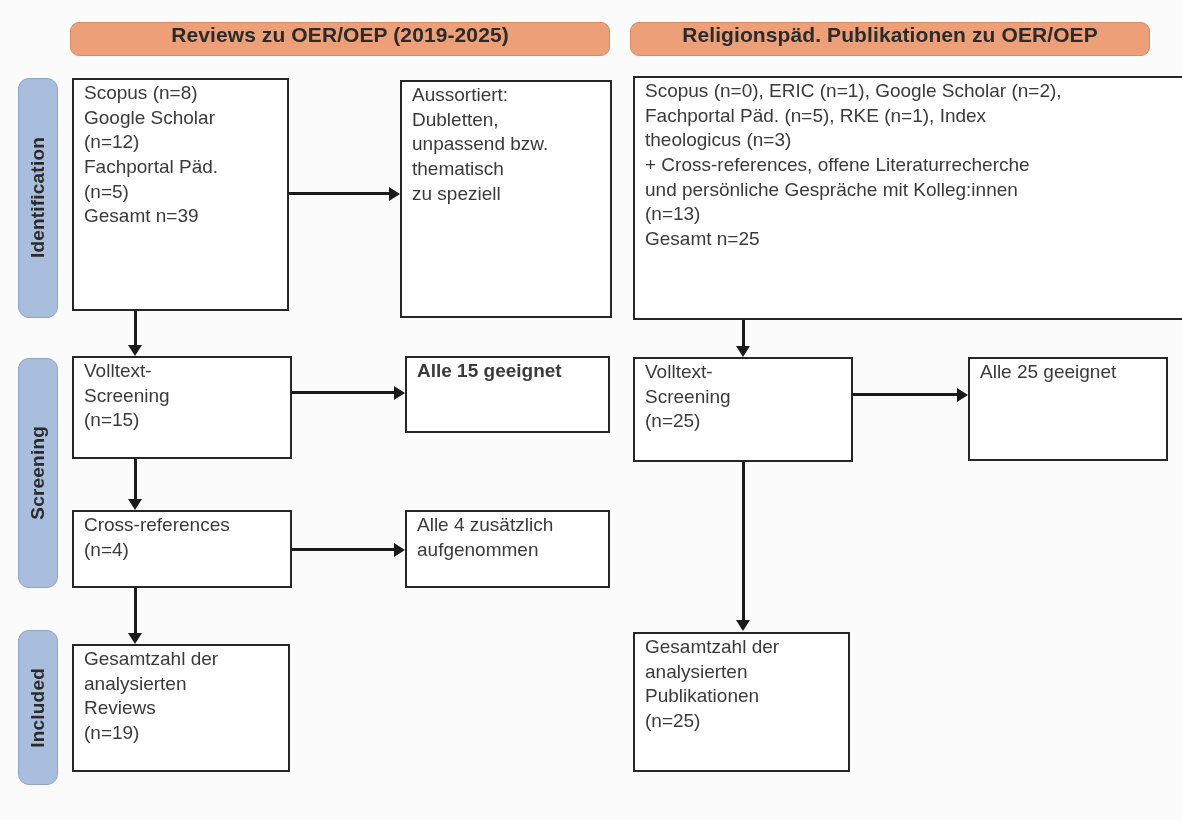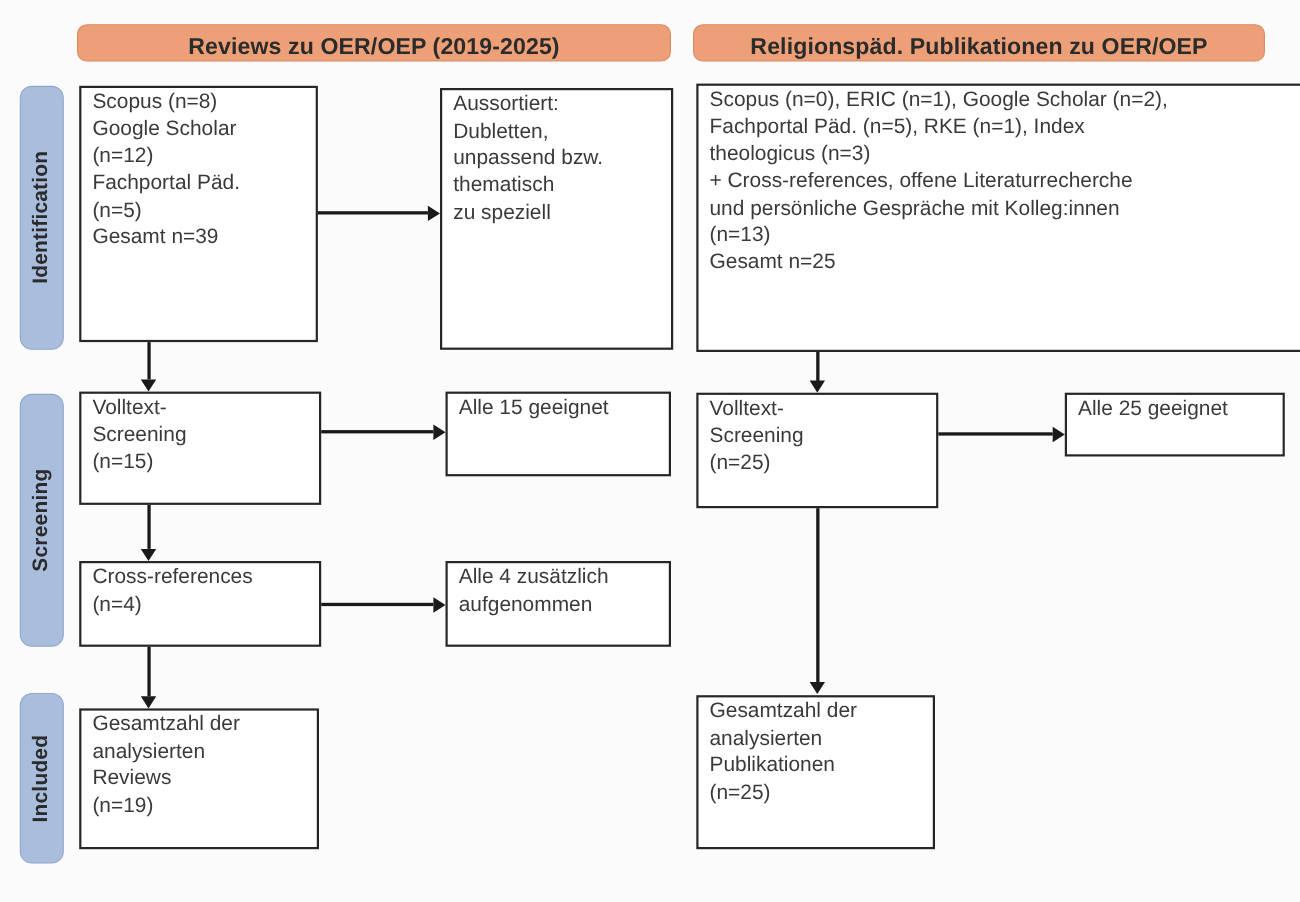--- a/index.html
+++ b/index.html
@@ -20,21 +20,21 @@
   .col-header{
     position:absolute;
     background:#eda077;
     border:1px solid #d98c62;
     border-radius:9px;
     color:#2b2b2b;
     font-weight:bold;
     font-size:21px;
     letter-spacing:.1px;
     display:flex;
-    align-items:flex-end;
+    align-items:flex-start;
     justify-content:center;
     box-sizing:border-box;
     white-space:nowrap;
   }
 
   
   .stage-pill{
     position:absolute;
     background:#a9bddd;
     border:1px solid #8ea6cc;
@@ -133,21 +133,21 @@
 
   <div class="vline" style="left:134px; top:311px; width:3px; height:34px;"></div>
   <div class="arrow-down" style="left:128px; top:345px;"></div>
 
   <div class="box" style="left:72px; top:356px; width:220px; height:103px;">
     <span class="ln">Volltext-</span>
     <span class="ln">Screening</span>
     <span class="ln">(n=15)</span>
   </div>
 
-  <div class="box" style="left:405px; top:356px; width:205px; height:77px;">
+  <div class="box" style="left:405px; top:356px; width:205px; height:77px;font-weight:bold;">
     <span class="ln">Alle 15 geeignet</span>
   </div>
 
   <div class="hline" style="left:292px; top:391px; width:102px;"></div>
   <div class="arrow-right" style="left:394px; top:386px;"></div>
 
   <div class="vline" style="left:134px; top:459px; width:3px; height:40px;"></div>
   <div class="arrow-down" style="left:128px; top:499px;"></div>
 
   <div class="box" style="left:72px; top:510px; width:220px; height:78px;">
@@ -185,21 +185,21 @@
 
   <div class="vline" style="left:742px; top:320px; width:3px; height:28px;"></div>
   <div class="arrow-down" style="left:736px; top:346px;"></div>
 
   <div class="box" style="left:633px; top:357px; width:220px; height:105px;">
     <span class="ln">Volltext-</span>
     <span class="ln">Screening</span>
     <span class="ln">(n=25)</span>
   </div>
 
-  <div class="box" style="left:968px; top:357px; width:200px; height:58px;">
+  <div class="box" style="left:968px; top:357px; width:200px; height:104px;">
     <span class="ln">Alle 25 geeignet</span>
   </div>
 
   <div class="hline" style="left:853px; top:393px; width:104px;"></div>
   <div class="arrow-right" style="left:957px; top:388px;"></div>
 
   <div class="vline" style="left:742px; top:462px; width:3px; height:158px;"></div>
   <div class="arrow-down" style="left:736px; top:620px;"></div>
 
   <div class="box" style="left:633px; top:632px; width:217px; height:140px;">

